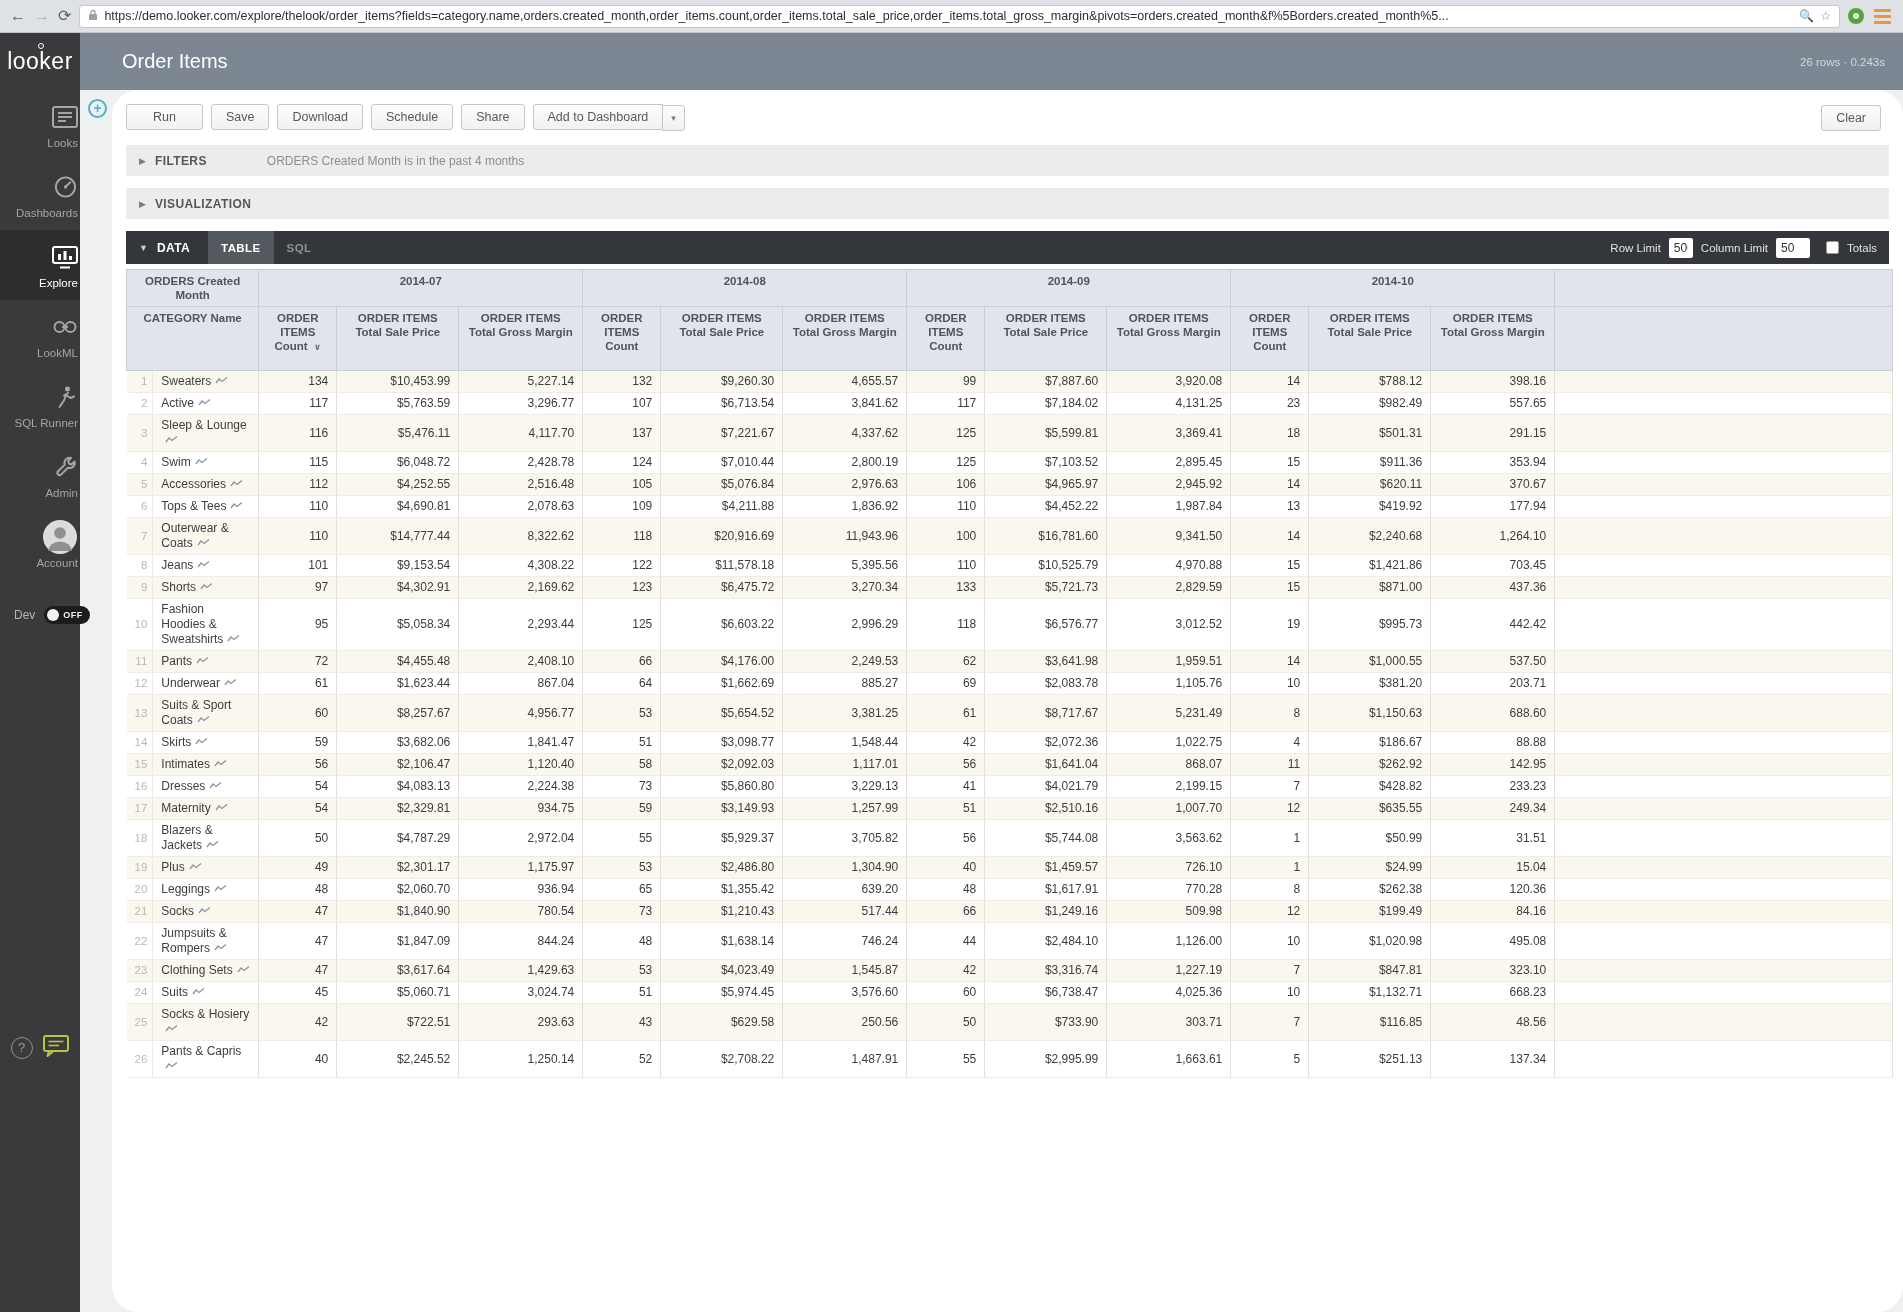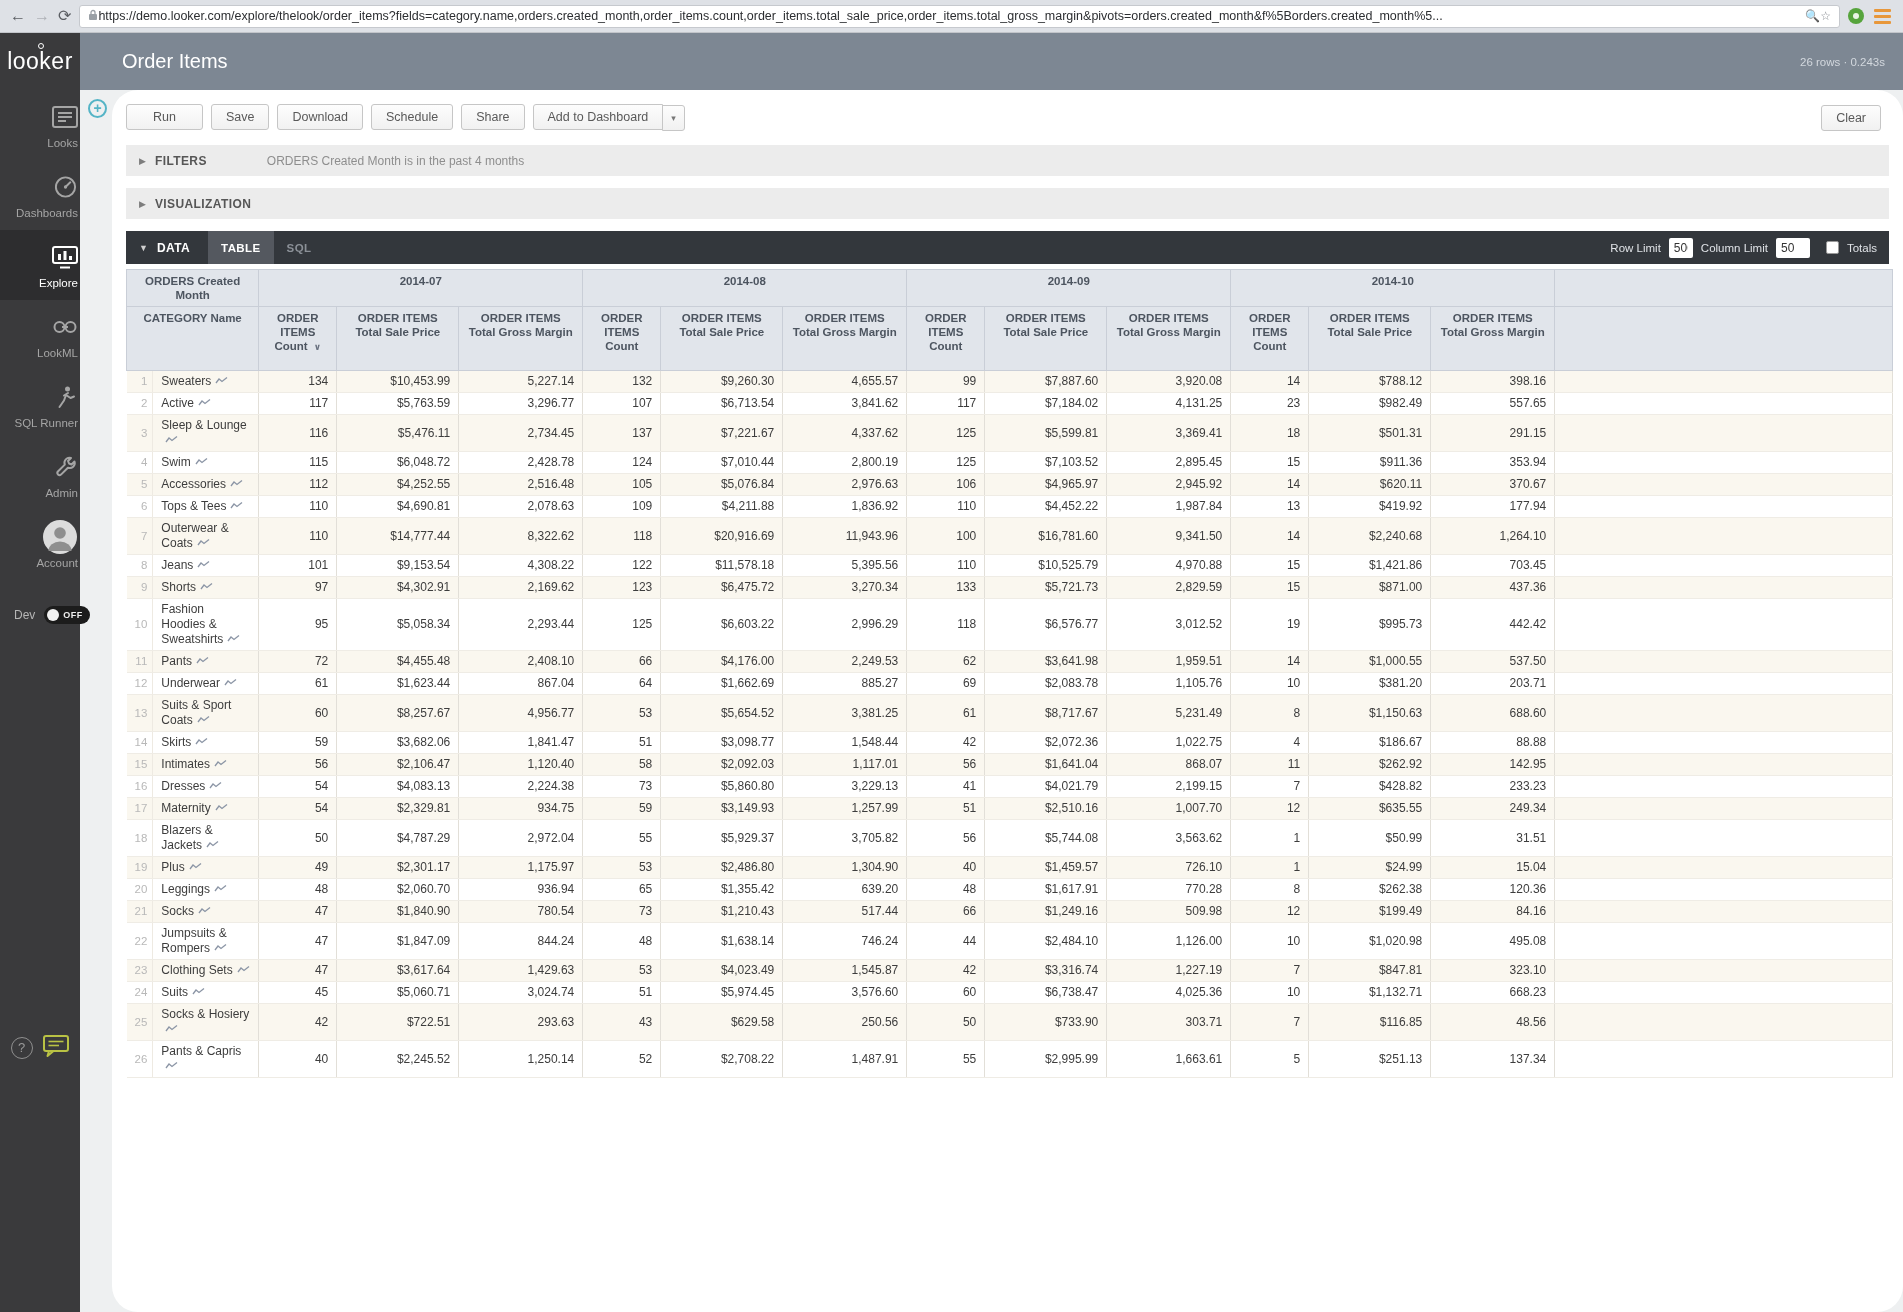--- a/index.html
+++ b/index.html
@@ -3,21 +3,21 @@
 <meta charset="utf-8">
 <style>
   *{margin:0;padding:0;box-sizing:border-box;}
   html,body{width:1903px;height:1312px;overflow:hidden;}
   body{font-family:"Liberation Sans","DejaVu Sans",sans-serif;background:#eef0f1;font-size:13px;color:#333;}
 
   
   .browser-bar{height:33px;background:#dee1e6;border-bottom:1px solid #c2c5ca;display:flex;align-items:center;gap:8px;padding:0 10px;}
   .bnav{font-size:16px;color:#5a5d62;cursor:pointer;line-height:1;}
   .bnav.disabled{color:#aeb1b6;}
-  .urlbar{flex:1;height:23px;background:#fff;border:1px solid #c6c9ce;border-radius:3px;display:flex;align-items:center;padding:0 8px;overflow:hidden;}
+  .urlbar{flex:1;height:23px;background:#fff;border:1px solid #c6c9ce;border-radius:3px;display:flex;align-items:center;gap:6px;padding:0 8px;overflow:hidden;}
   .url-text{font-size:12.5px;color:#2c2e31;white-space:nowrap;overflow:hidden;text-overflow:ellipsis;flex:1;}
   .urlbar .mini{color:#8a8e94;font-size:12px;}
   .ext-green{width:16px;height:16px;border-radius:50%;background:#56a43c;display:inline-block;position:relative;}
   .ext-green::after{content:"";position:absolute;left:5px;top:5px;width:6px;height:6px;border-radius:50%;background:#e9f5e4;}
   .menu-icon{display:inline-flex;flex-direction:column;gap:3px;cursor:pointer;padding:2px;}
   .menu-icon i{display:block;width:17px;height:3px;background:#e8973a;border-radius:1px;}
 
   
   .app{display:flex;height:1279px;}
   .sidebar{width:80px;background:#3a3a3c;flex-shrink:0;position:relative;color:#a5a5a5;}
@@ -341,21 +341,21 @@
                   <td class="num">557.65</td>
                   <td class="body-filler"></td>
                 </tr>
                 <tr class="odd">
                   <td class="rownum">3</td>
                   <td class="cat"><span class="cat-label">Sleep &amp; Lounge</span><span class="spark"><svg width="13" height="9" viewBox="0 0 13 9">
                         <polyline points="1,7 4,3 7,5.5 12,1.5" fill="none" stroke="#8b95a5" stroke-width="1.3"></polyline>
                       </svg></span></td>
                   <td class="num group-start">116</td>
                   <td class="num">$5,476.11</td>
-                  <td class="num">2,734.45</td>
+                  <td class="num">4,117.70</td>
                   <td class="num group-start">137</td>
                   <td class="num">$7,221.67</td>
                   <td class="num">4,337.62</td>
                   <td class="num group-start">125</td>
                   <td class="num">$5,599.81</td>
                   <td class="num">3,369.41</td>
                   <td class="num group-start">18</td>
                   <td class="num">$501.31</td>
                   <td class="num">291.15</td>
                   <td class="body-filler"></td>

